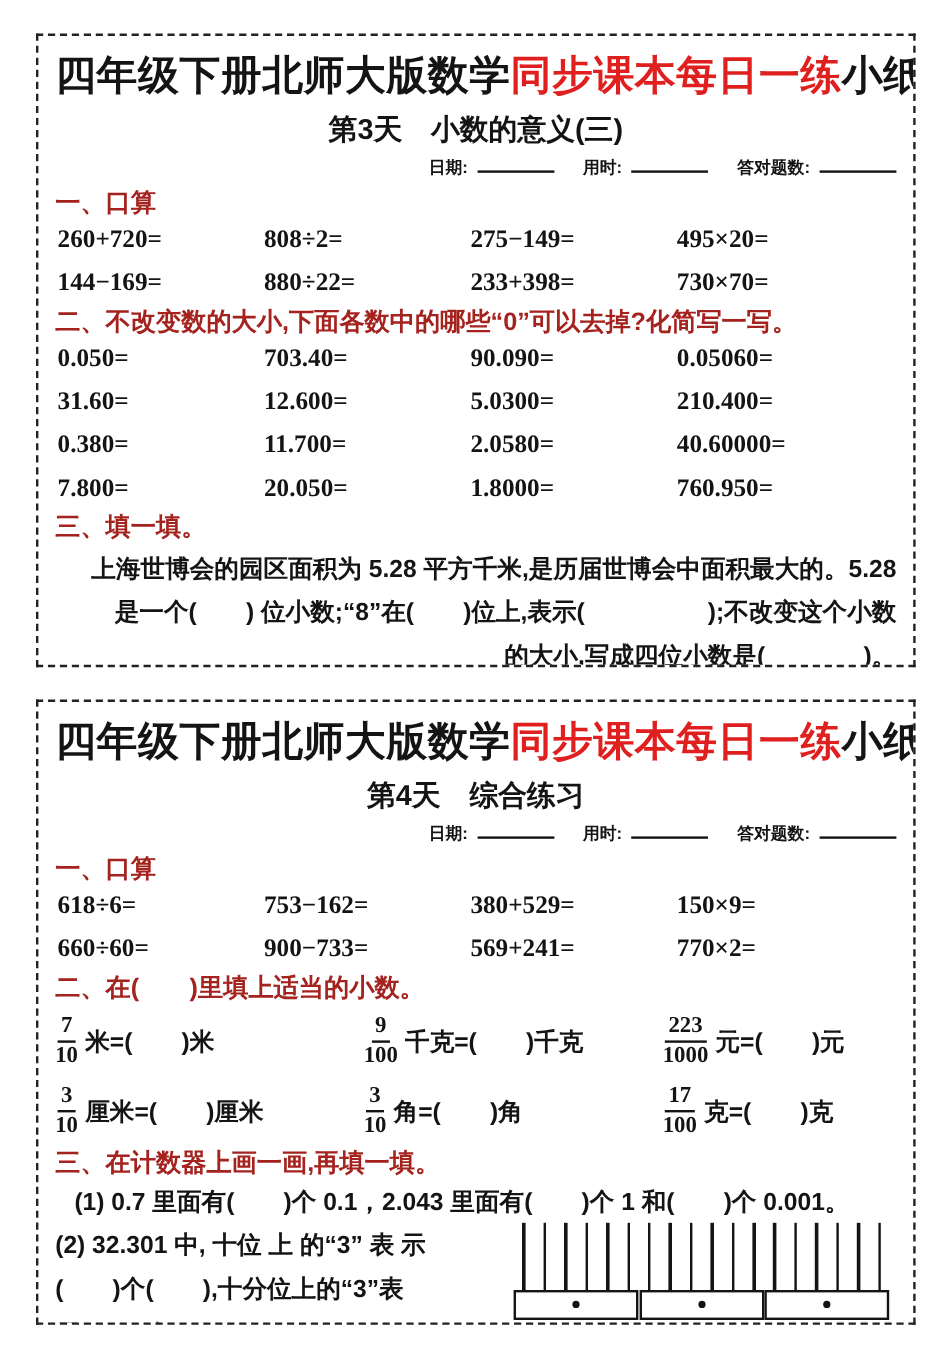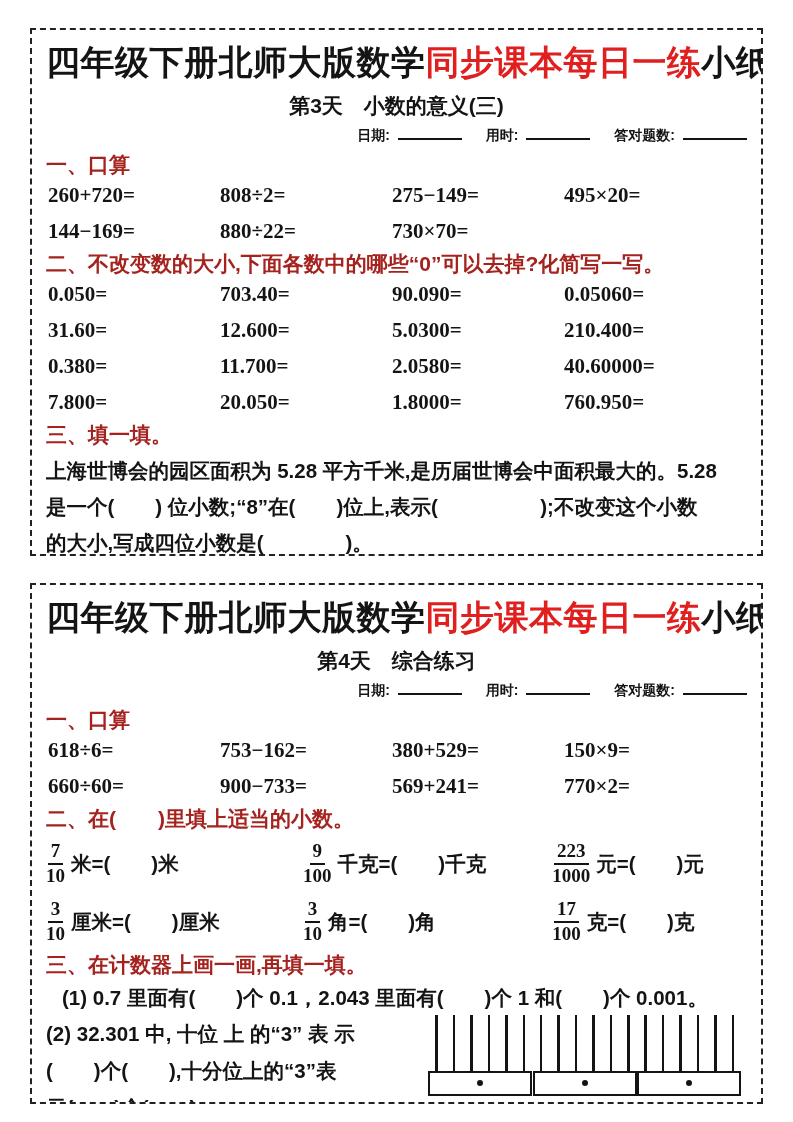--- a/index.html
+++ b/index.html
@@ -30,21 +30,21 @@
   .main-title{
     font-size:34px;
     font-weight:900;
     text-align:center;
     white-space:nowrap;
     letter-spacing:0.5px;
     margin:4px 0 6px;
   }
   .main-title .red{color:var(--title-red);}
   .day-title{
-    font-size:21px;
+    font-size:24px;
     font-weight:bold;
     text-align:center;
     margin:2px 0 6px;
   }
   .meta-row{
     text-align:right;
     font-size:14px;
     font-weight:bold;
     margin:4px 0 6px;
   }
@@ -71,20 +71,21 @@
     font-family:"Liberation Serif","DejaVu Serif",serif;
     font-size:21px;
     font-weight:bold;
     margin:3px 0 6px;
     padding-left:2px;
   }
   .fill-line{
     font-size:20.5px;
     font-weight:bold;
     line-height:36px;
+    text-align:right;
   }
   
   .frac-grid{
     display:grid;
     grid-template-columns:1.32fr 1.28fr 1fr;
     row-gap:12px;
     margin:8px 0 4px;
   }
   .frac-item{display:flex;align-items:center;}
   .frac{
@@ -145,20 +146,21 @@
   </div>
 
   <h3 class="sec">一、口算</h3>
   <div class="grid4">
     <span>260+720=</span>
     <span>808÷2=</span>
     <span>275−149=</span>
     <span>495×20=</span>
     <span>144−169=</span>
     <span>880÷22=</span>
+    <span>233+398=</span>
     <span>730×70=</span>
   </div>
 
   <h3 class="sec">二、不改变数的大小,下面各数中的哪些“0”可以去掉?化简写一写。</h3>
   <div class="grid4">
     <span>0.050=</span>
     <span>703.40=</span>
     <span>90.090=</span>
     <span>0.05060=</span>
     <span>31.60=</span>

